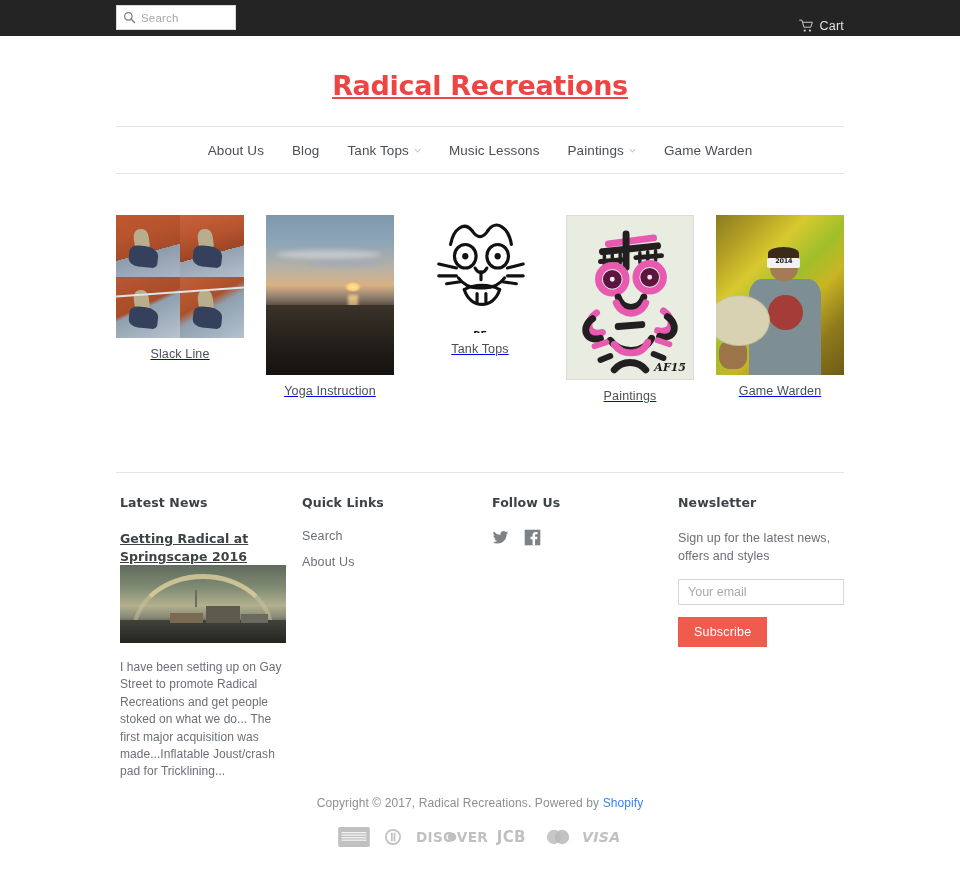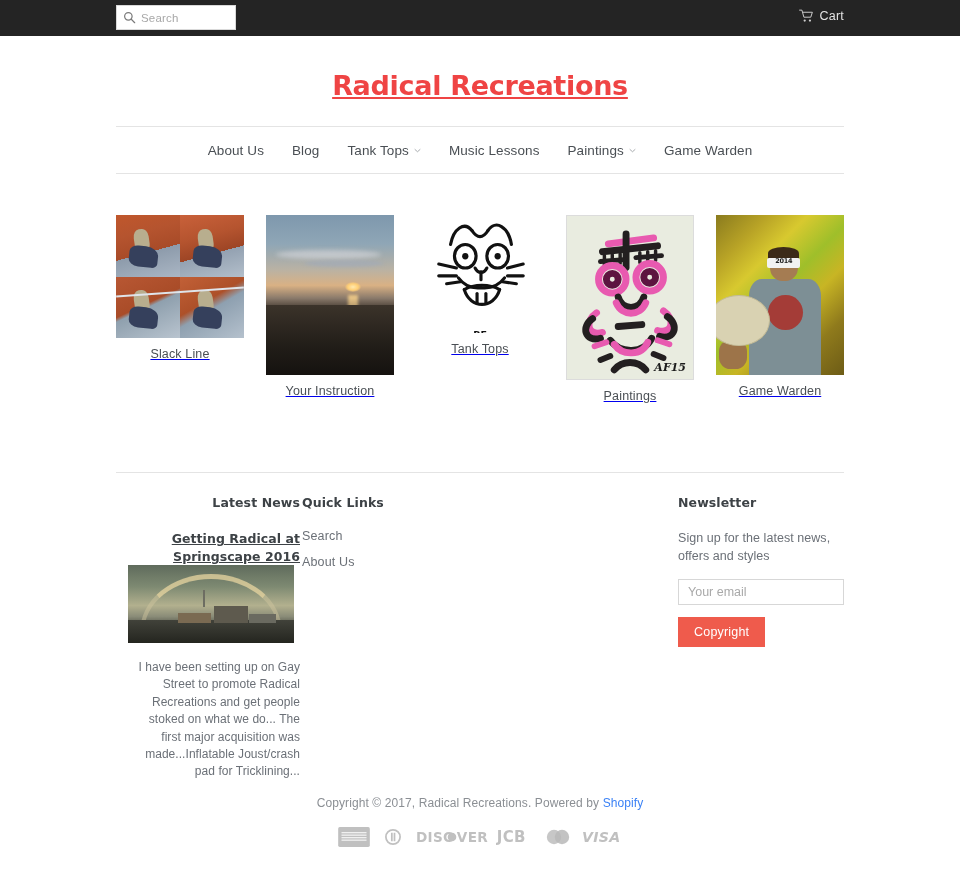--- a/index.html
+++ b/index.html
@@ -50,21 +50,21 @@
     color: #6b6b6b;
     width: 100%;
     background: transparent;
     letter-spacing: 0.2px;
   }
   .search-input::placeholder { color: #a8a8a8; }
 
   .cart-link {
     position: absolute;
     right: 116px;
-    top: 9px;
+    top: 19px;
     display: flex;
     align-items: center;
     gap: 6px;
     color: #e2e2e2;
     font-size: 12.5px;
     text-decoration: none;
     letter-spacing: 0.2px;
   }
   .cart-icon { width: 15px; height: 14px; display: block; }
 
@@ -219,21 +219,21 @@
   
   .footer {
     width: 728px;
     margin: 0 auto;
     padding-top: 22px;
     border-top: 1px solid #e4e4e4;
     position: relative;
     height: 320px;
   }
   .fcol { position: absolute; top: 22px; }
-  .fcol.c1 { left: 12px; width: 172px; text-align: right; }
+  .fcol.c1 { left: 4px; width: 172px; }
   .fcol.c2 { left: 186px; width: 150px; }
   .fcol.c3 { left: 376px; width: 150px; }
   .fcol.c4 { left: 562px; width: 168px; }
 
   .ftitle {
     font-family: "DejaVu Sans", sans-serif;
     font-size: 12.5px;
     font-weight: bold;
     color: #3d4246;
     letter-spacing: 0.1px;
@@ -399,21 +399,21 @@
   </a>
 
   <a class="card" href="#" style="left:266px; top:8px; width:128px;">
     <div class="card-img yoga">
       <div class="yoga-cloud"></div>
       <div class="yoga-cloud2"></div>
       <div class="yoga-sun"></div>
       <div class="yoga-glint"></div>
       <div class="yoga-shore"></div>
     </div>
-    <div class="card-label">Your Instruction</div>
+    <div class="card-label">Yoga Instruction</div>
   </a>
 
   <a class="card" href="#" style="left:421px; top:8px; width:118px;">
     <div class="card-img tank">
       <svg viewBox="0 0 120 110" width="118" height="108">
         <g fill="none" stroke="#111" stroke-width="3.2" stroke-linecap="round" stroke-linejoin="round">
           <path d="M30 30 C33 14, 44 6, 52 16"></path>
           <path d="M92 30 C89 12, 76 4, 68 16"></path>
           <path d="M52 16 C57 24, 63 24, 68 16"></path>
           <ellipse cx="45" cy="42" rx="11" ry="12"></ellipse>
@@ -508,26 +508,42 @@
     </a>
     <div class="news-body">I have been setting up on Gay Street to promote Radical Recreations and get people stoked on what we do... The first major acquisition was made...Inflatable Joust/crash pad for Tricklining...</div>
   </div>
 
   <div class="fcol c2">
     <div class="ftitle">Quick Links</div>
     <a class="flink" href="#">Search</a>
     <a class="flink" href="#">About Us</a>
   </div>
 
+  <div class="fcol c3">
+    <div class="ftitle">Follow Us</div>
+    <div class="social-row">
+      <a href="#">
+        <svg class="social-ico" viewBox="0 0 24 24">
+          <path fill="#7d8287" d="M23 4.9c-.8.4-1.7.6-2.6.8.9-.6 1.6-1.5 2-2.5-.9.5-1.9.9-2.9 1.1a4.5 4.5 0 0 0-7.7 4.1A12.8 12.8 0 0 1 2.5 3.6a4.5 4.5 0 0 0 1.4 6 4.4 4.4 0 0 1-2-.6v.1c0 2.2 1.5 4 3.6 4.4a4.5 4.5 0 0 1-2 .1 4.5 4.5 0 0 0 4.2 3.1A9 9 0 0 1 1 18.6a12.7 12.7 0 0 0 6.9 2c8.3 0 12.8-6.9 12.8-12.8v-.6c.9-.6 1.7-1.4 2.3-2.3z"></path>
+        </svg>
+      </a>
+      <a href="#">
+        <svg class="social-ico" viewBox="0 0 24 24">
+          <rect x="1" y="1" width="22" height="22" fill="#7d8287"></rect>
+          <path fill="#ffffff" d="M15.6 23v-8.6h2.9l.4-3.4h-3.3V8.9c0-1 .3-1.6 1.7-1.6h1.8V4.2c-.3 0-1.4-.1-2.6-.1-2.6 0-4.4 1.6-4.4 4.5v2.4h-2.9v3.4h2.9V23h3.5z"></path>
+        </svg>
+      </a>
+    </div>
+  </div>
 
   <div class="fcol c4">
     <div class="ftitle">Newsletter</div>
     <div class="ntext">Sign up for the latest news, offers and styles</div>
     <input class="email-input" type="email" placeholder="Your email" style="">
-    <button class="subscribe-btn">Copyright</button>
+    <button class="subscribe-btn">Subscribe</button>
   </div>
 </div>
 
 <div class="copyright">
   <span>Copyright © 2017, Radical Recreations. Powered by </span><a href="#">Shopify</a>
 </div>
 
 <div class="pay-row">
 
   <svg class="pay" viewBox="0 0 38 24" width="32">

